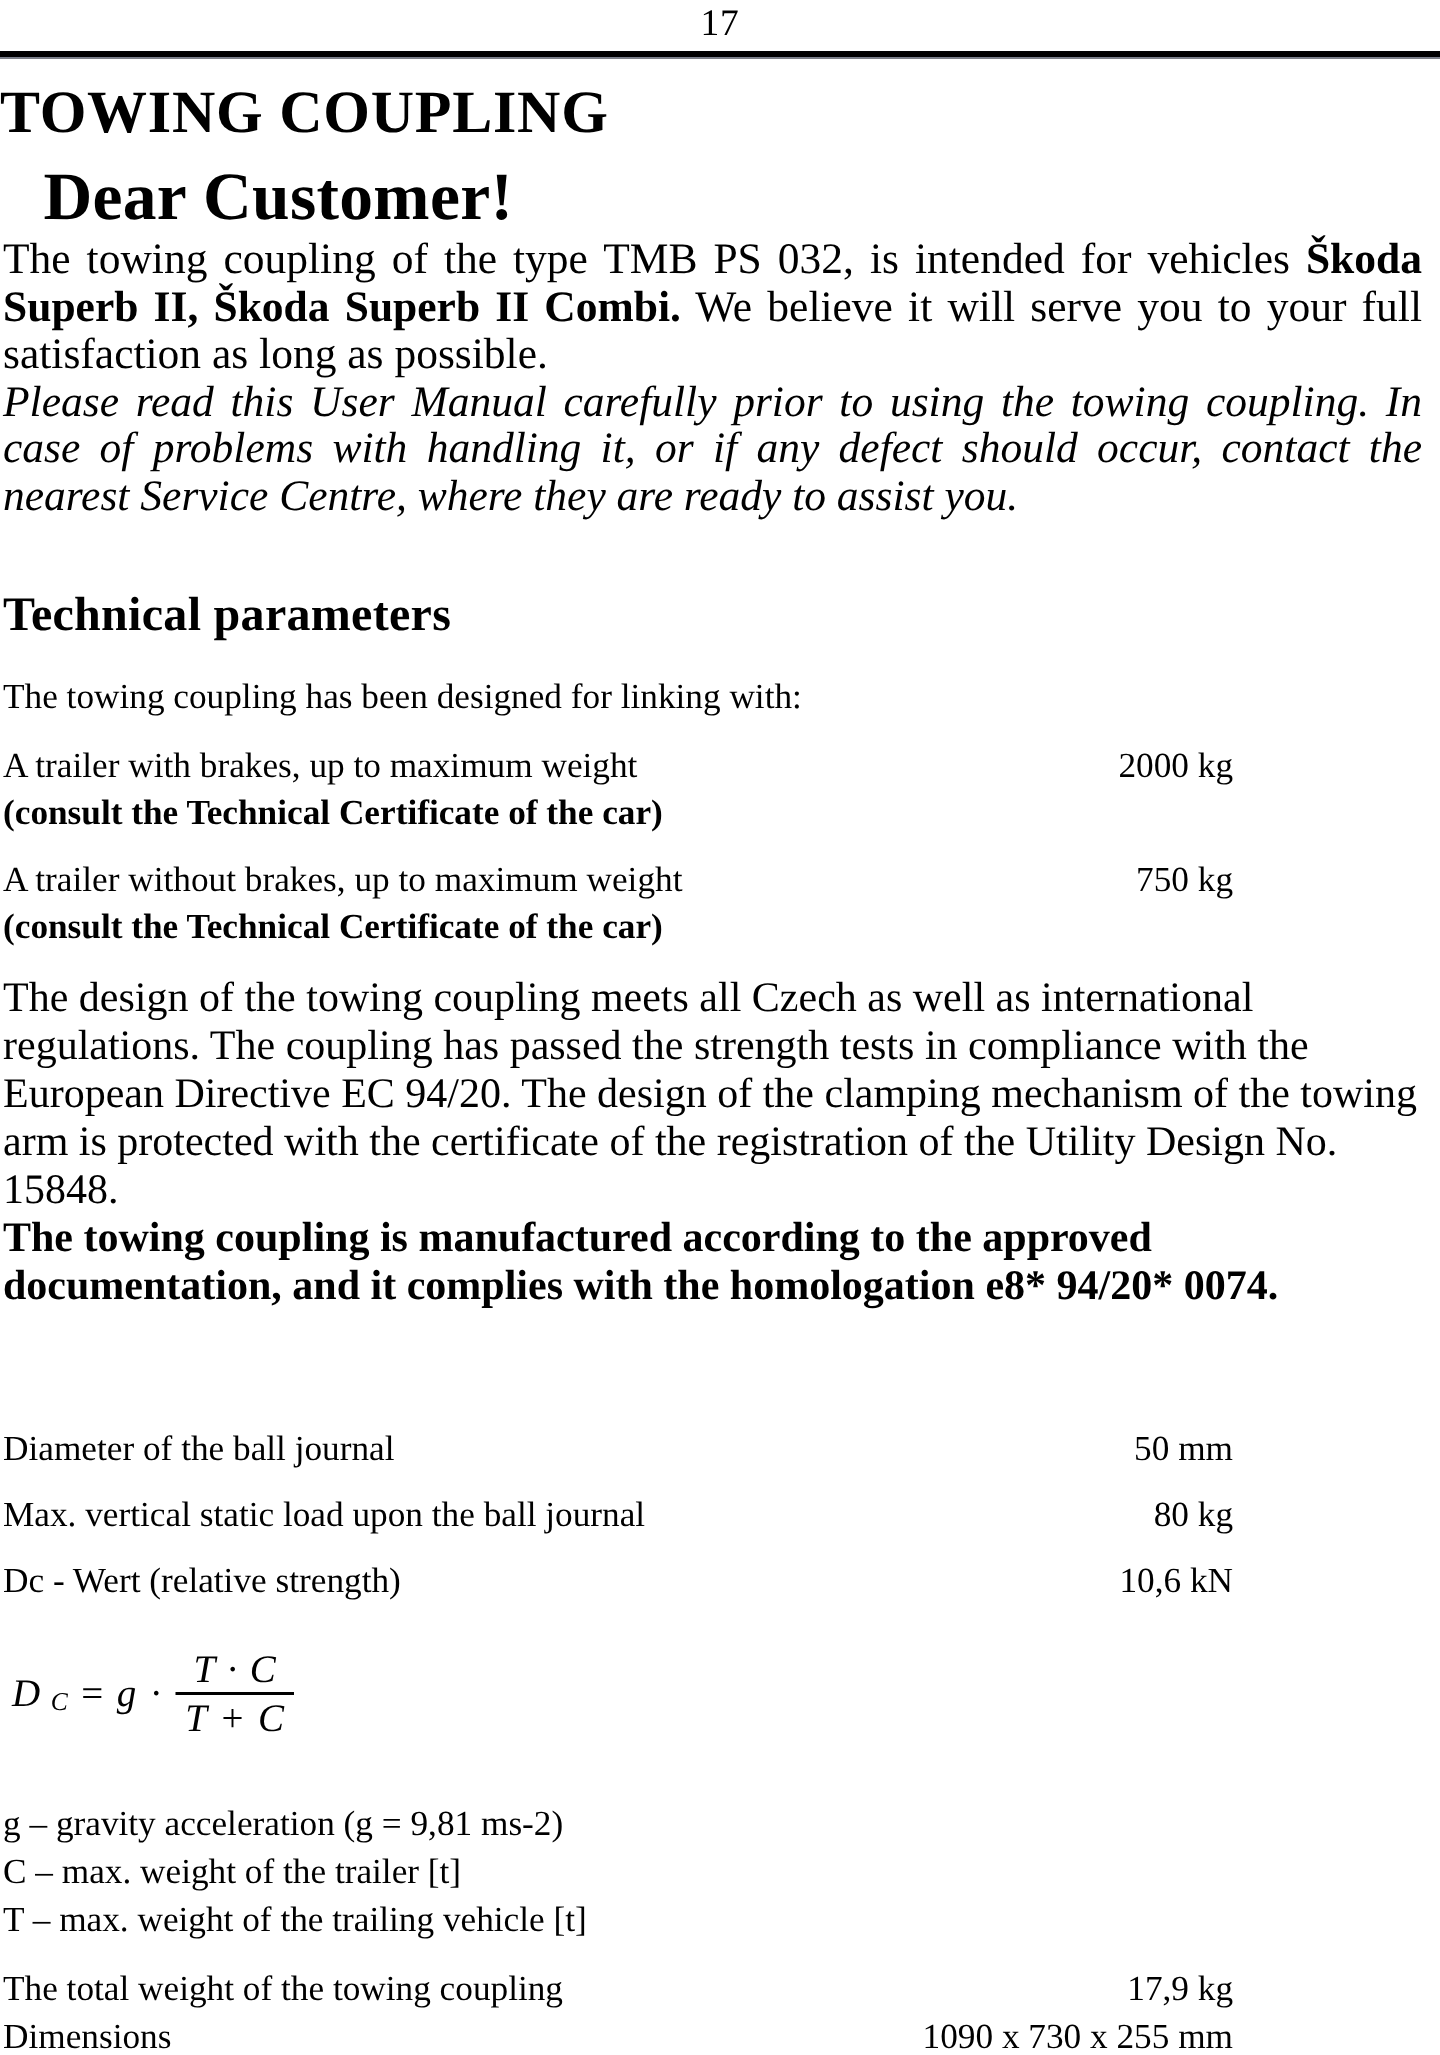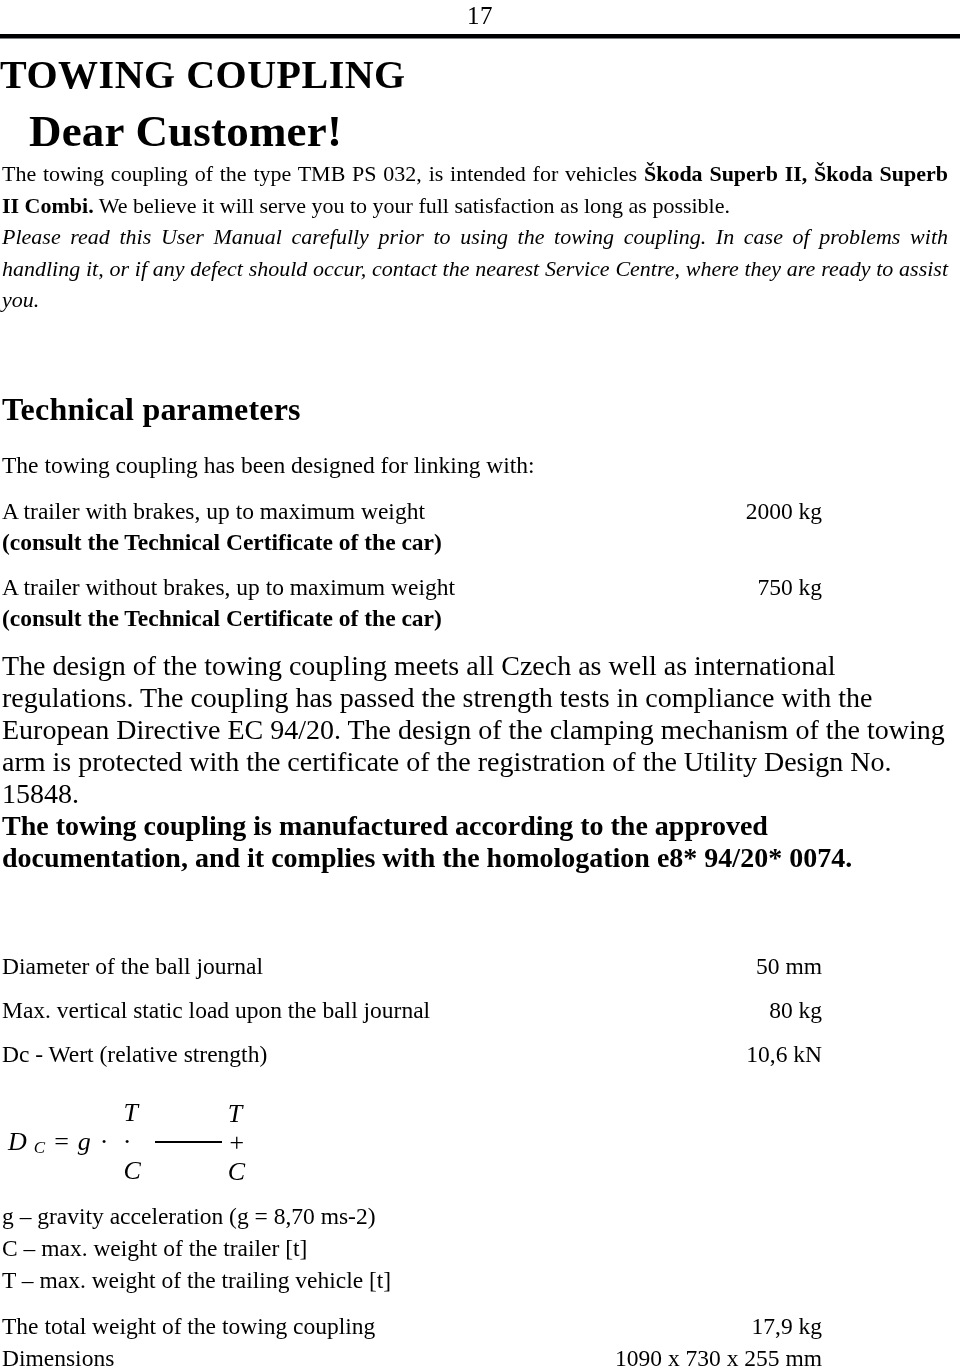--- a/index.html
+++ b/index.html
@@ -64,21 +64,21 @@
     letter-spacing: 0.2px;
     margin-left: 27px;
   }
 
   
   .intro {
     position: absolute;
     top: 158px;
     left: 2px;
     width: 946px;
-    font-size: 22px;
+    font-size: 29px;
     line-height: 31.5px;
     text-align: justify;
     text-justify: inter-word;
   }
   .intro p { margin: 0; }
   .intro p + p { margin-top: 0px; font-style: italic; }
   b, .b { font-weight: bold; }
 
   .section-title {
     position: absolute;
@@ -163,21 +163,21 @@
     font-size: 17px;
     vertical-align: sub;
     position: relative;
     top: 6px;
     font-style: italic;
   }
   .formula .eq { font-style: normal; padding: 0 2px; }
   .formula .dot { font-style: normal; padding-left: 2px; }
   .frac {
     display: inline-flex;
-    flex-direction: row;
+    flex-direction: column;
     align-items: center;
     line-height: 1.12;
     margin-left: 2px;
   }
   .frac .num { padding: 0 6px 1px 6px; letter-spacing: 1px; }
   .frac .bar {
     width: 100%;
     height: 2px;
     background: #000;
   }
@@ -259,21 +259,21 @@
     <span class="var">g</span>
     <span class="dot">·</span>
     <span class="frac">
       <span class="num">T · C</span>
       <span class="bar"></span>
       <span class="den">T + C</span>
     </span>
   </div>
 
   <div class="legend">
-    <div>g – gravity acceleration (g = 8,70 ms-2)</div>
+    <div>g – gravity acceleration (g = 9,81 ms-2)</div>
     <div>C – max. weight of the trailer [t]</div>
     <div>T – max. weight of the trailing vehicle [t]</div>
   </div>
 
   <div class="spec-block" id="totals">
     <div class="spec-row">
       <span class="spec-label">The total weight of the towing coupling</span>
       <span class="spec-value">17,9 kg</span>
     </div>
     <div class="spec-row">

